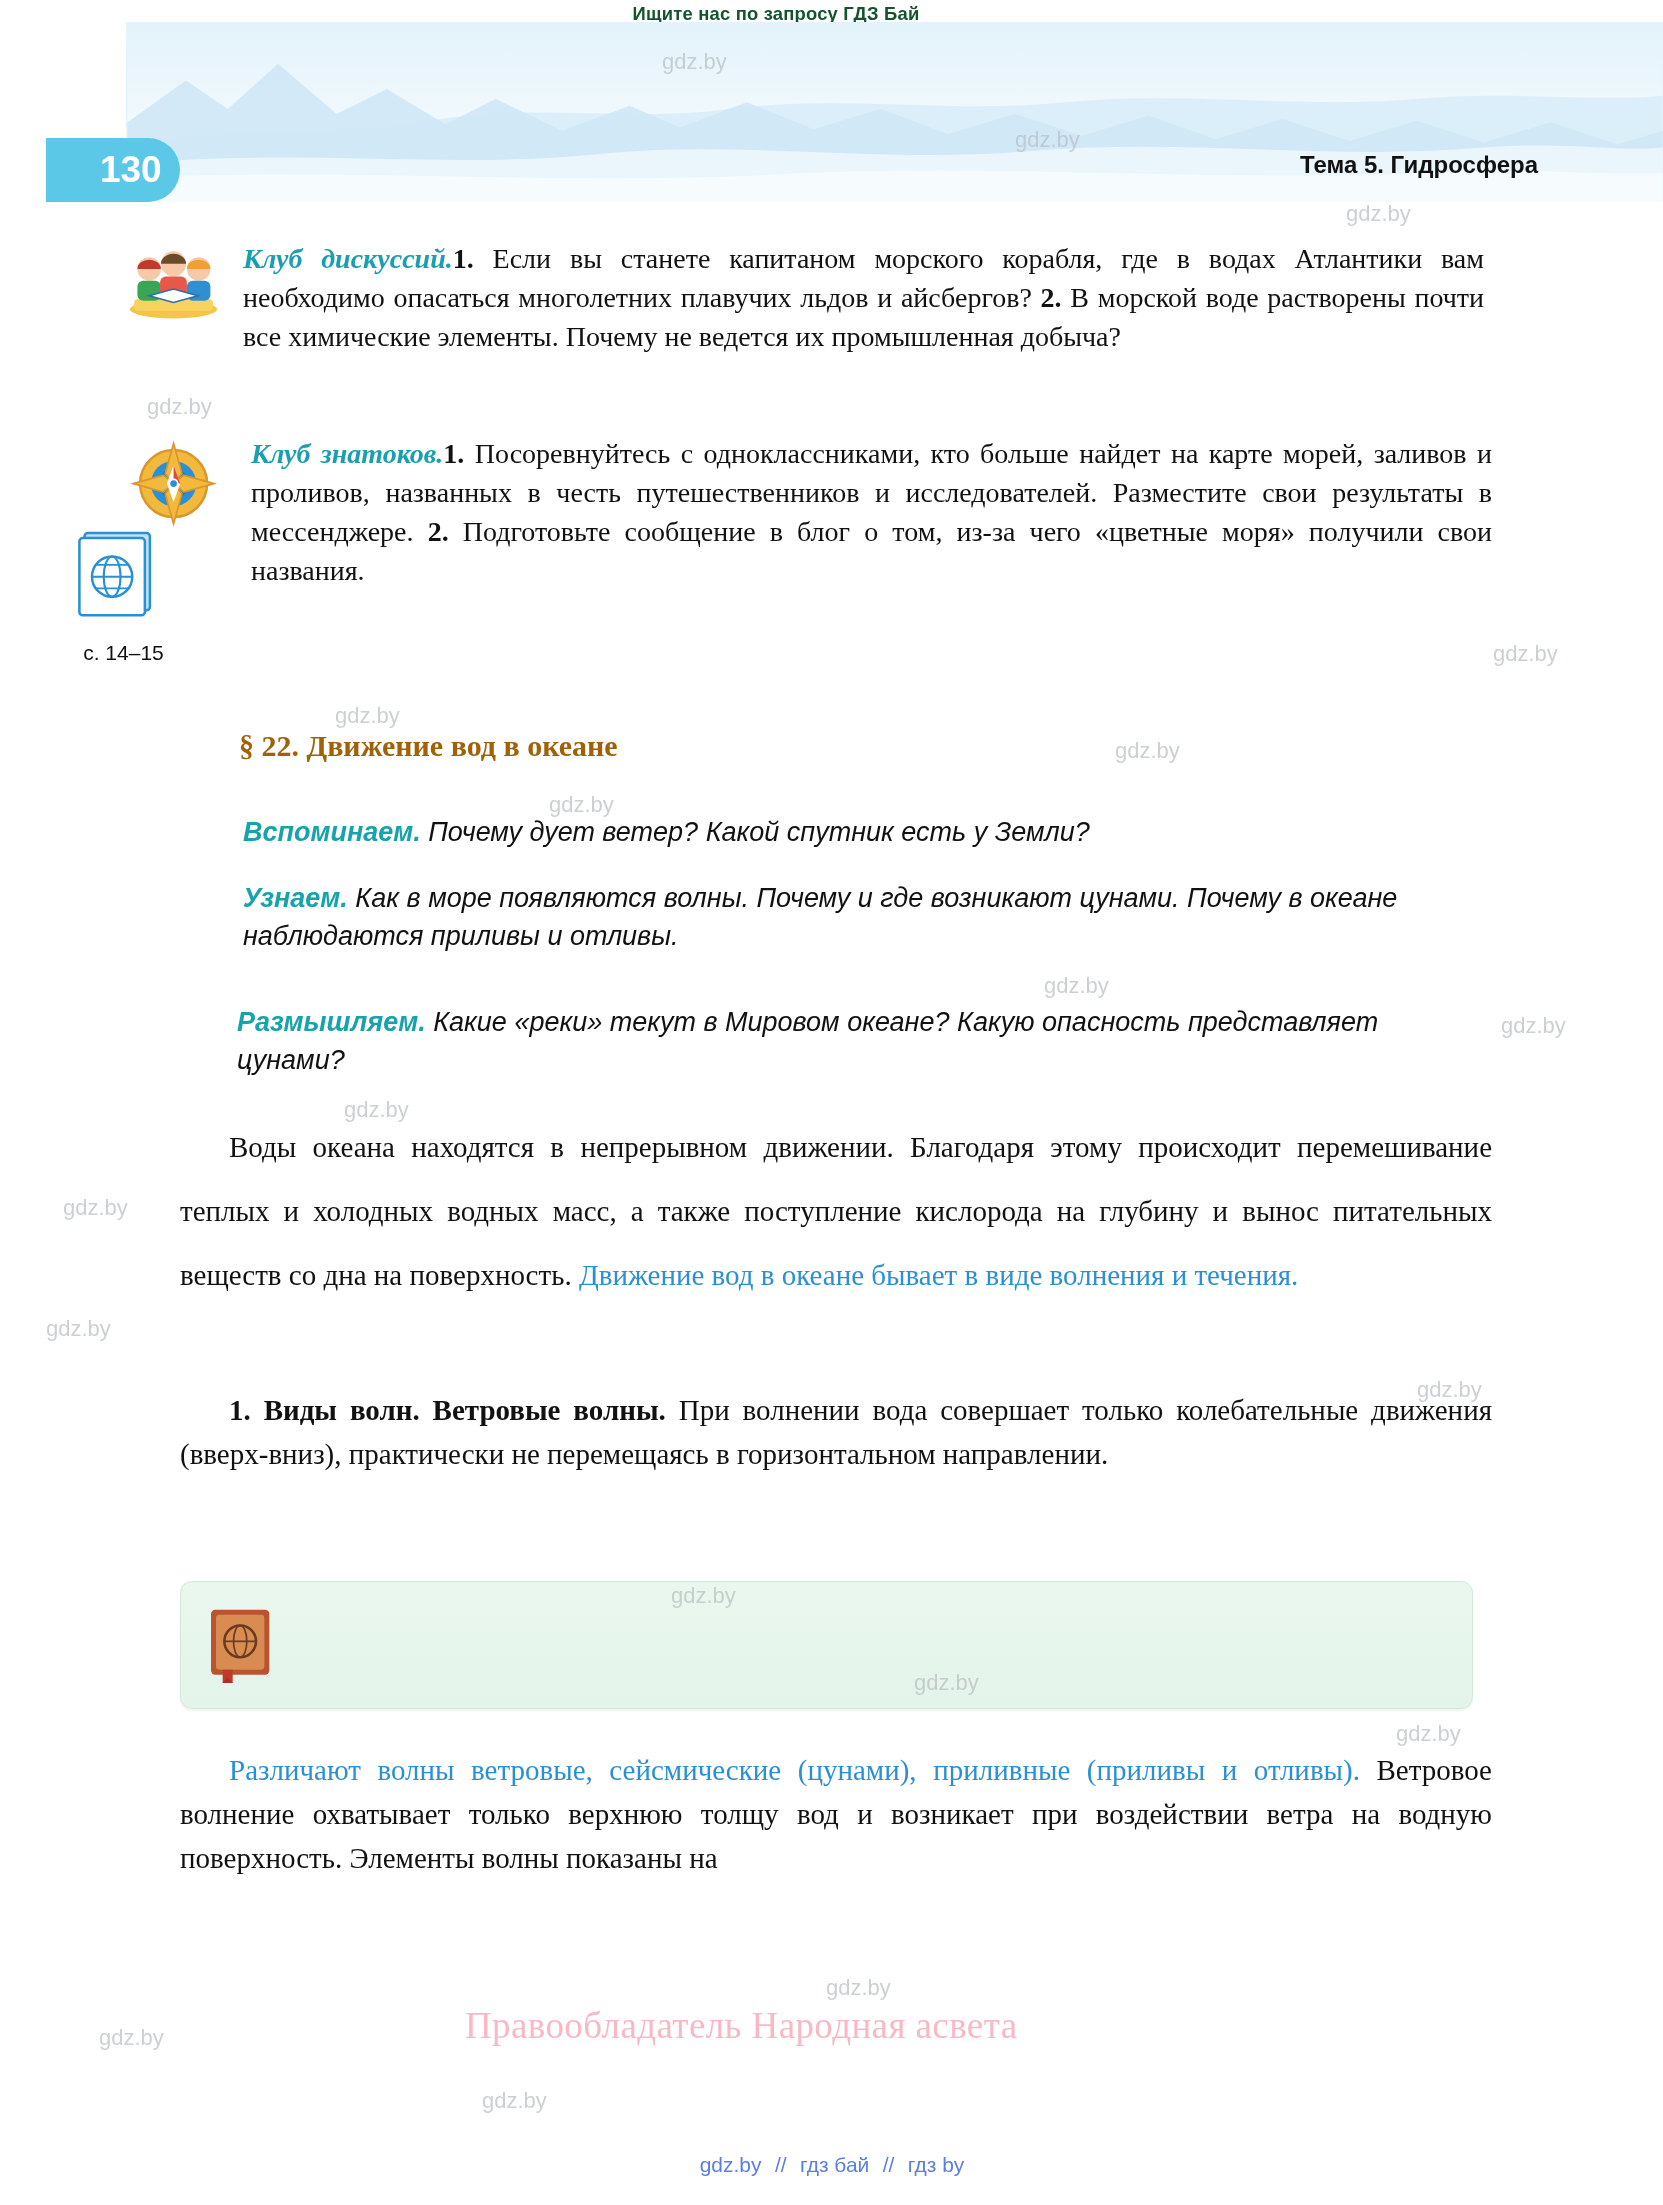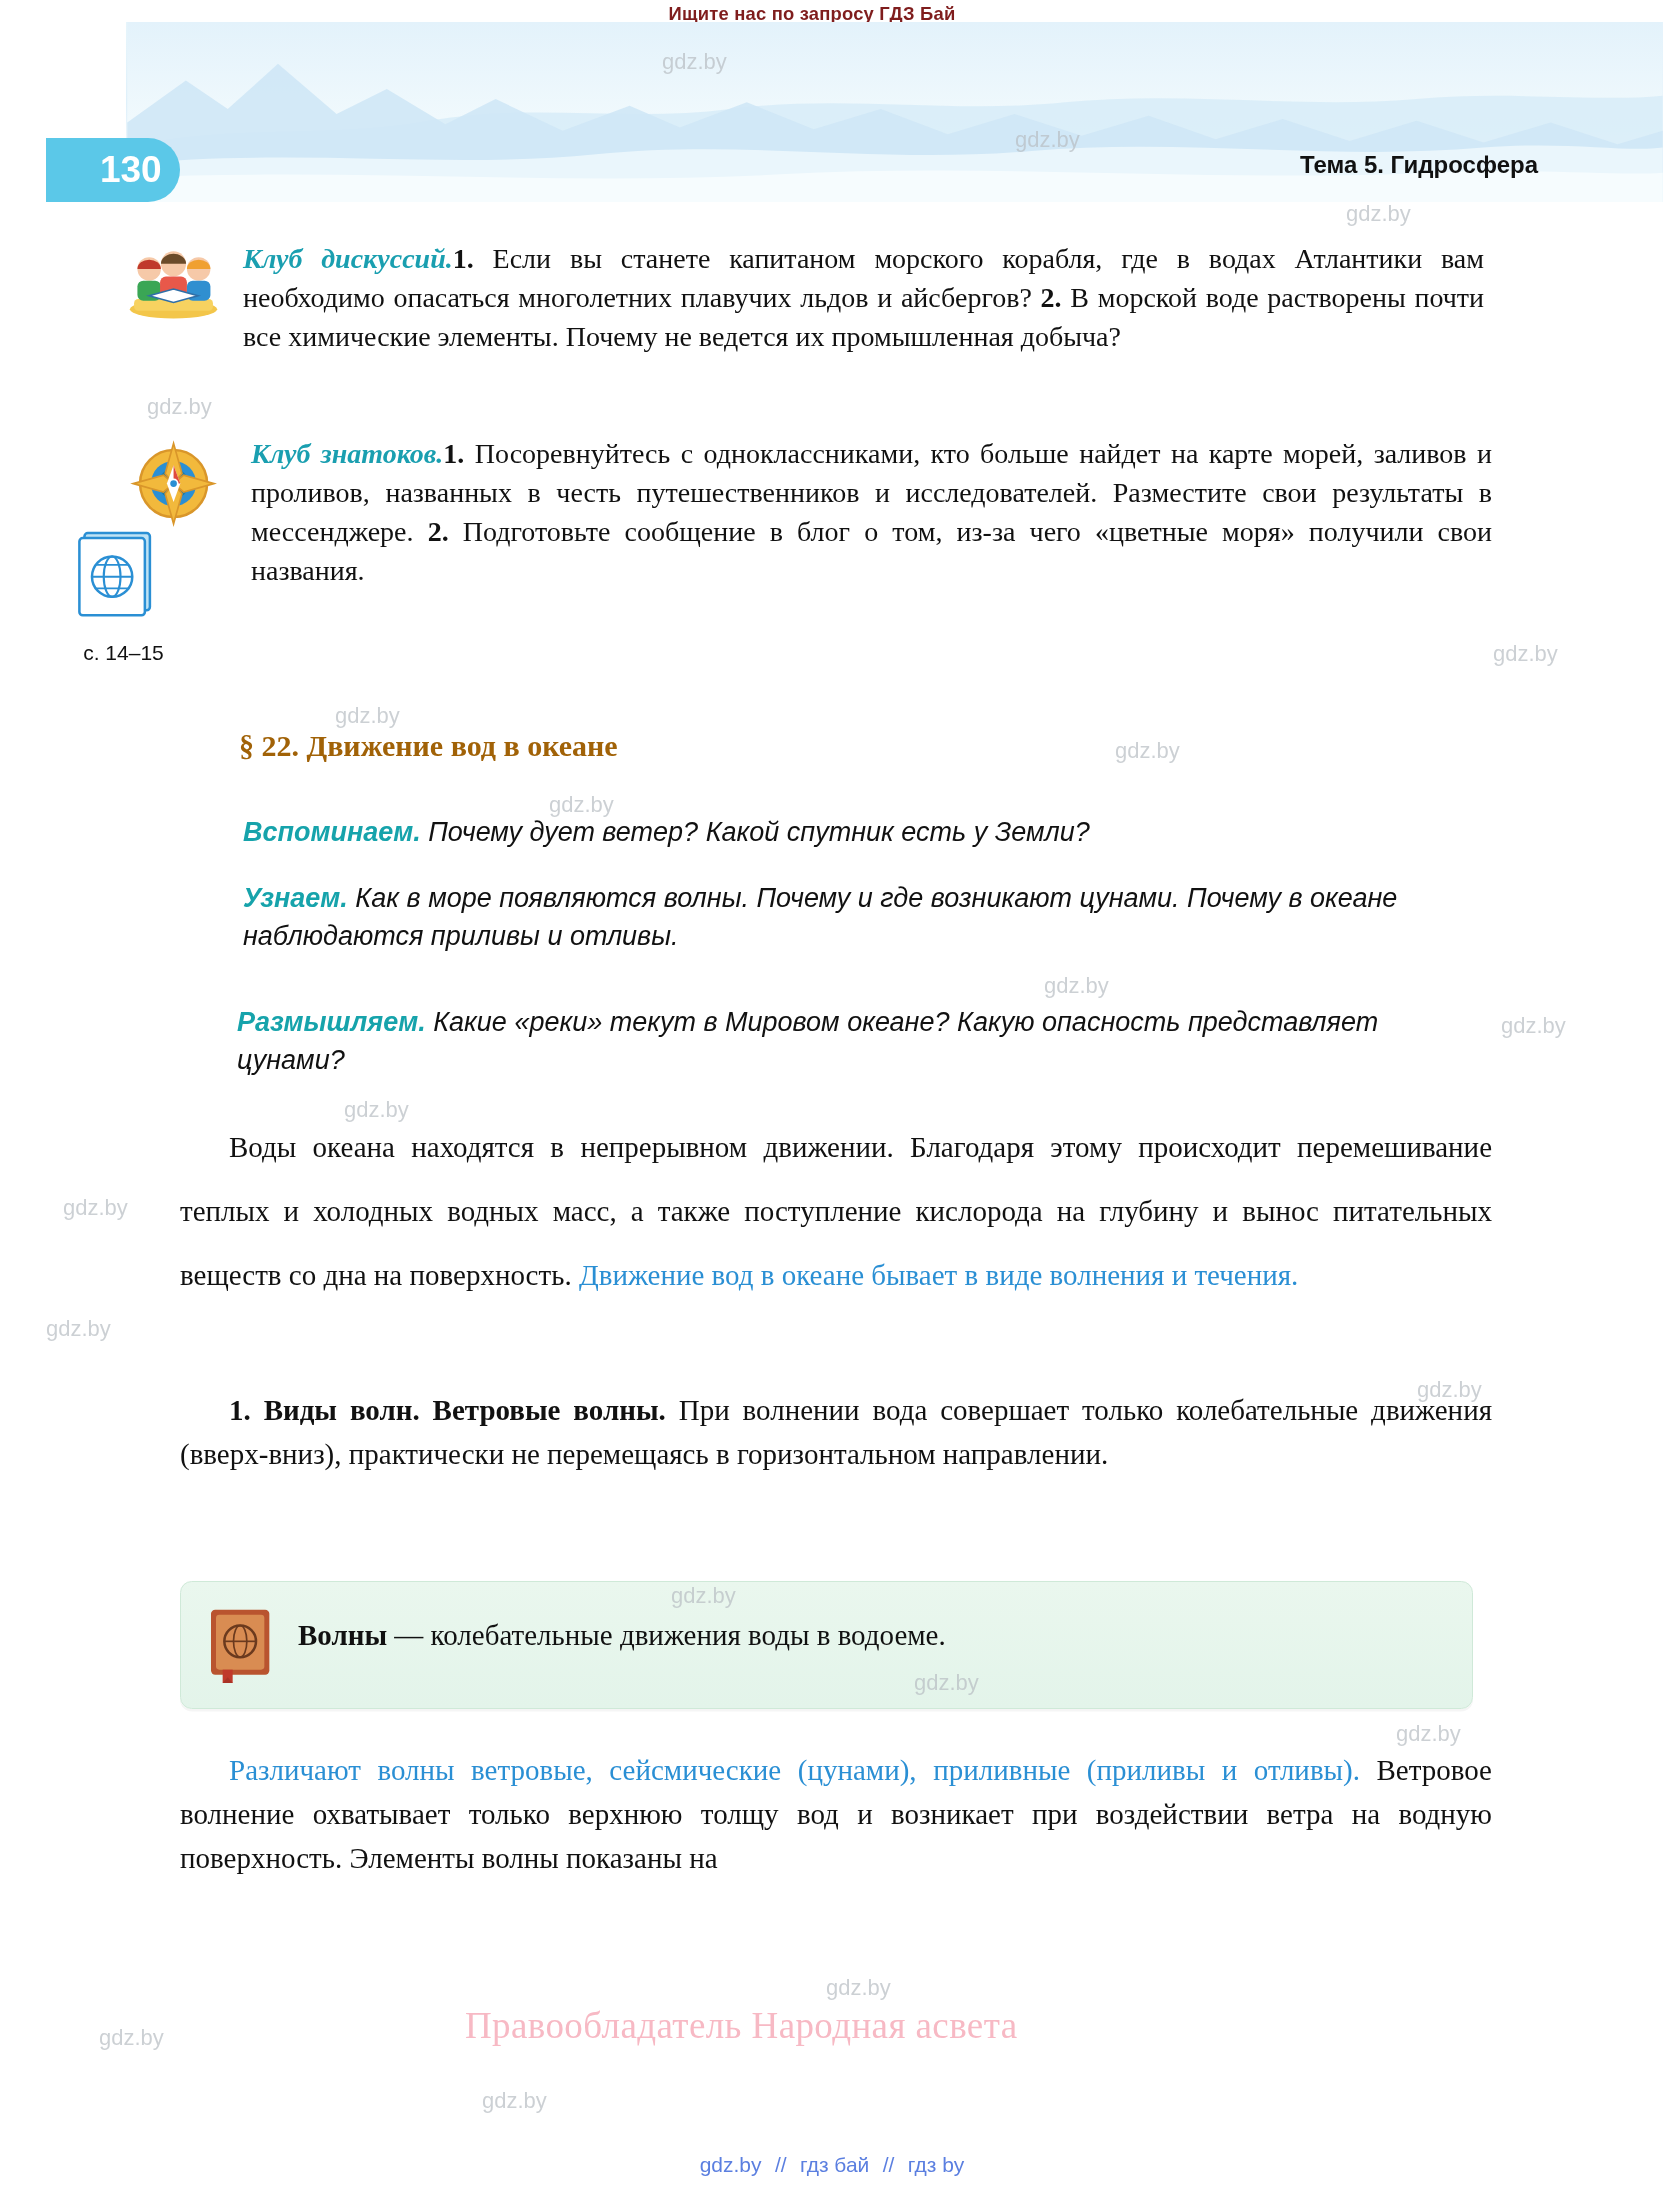--- a/index.html
+++ b/index.html
@@ -19,24 +19,23 @@
   
   .top-banner {
     position: absolute;
     top: 0; left: 0;
     width: 1552px;
     height: 30px;
     text-align: center;
     font-family: "Liberation Sans", sans-serif;
     font-size: 18.4px;
     font-weight: bold;
-    color: #7f1d1d;
+    color: #14532d;
     letter-spacing: 0.2px;
     line-height: 27px;
-    padding-left: 36px;
   }
 
   
   .header-art {
     position: absolute;
     top: 22px;
     left: 126px;
     width: 1538px;
     height: 180px;
     background: linear-gradient(180deg, #e7f5fb 0%, #dff0fa 45%, #ffffff 100%);
@@ -321,23 +320,20 @@
     <div class="icon-book">
       <svg width="70" height="79" viewBox="0 0 84 94">
         <rect x="6" y="4" width="70" height="78" rx="5" fill="#b9542f"></rect>
         <rect x="12" y="10" width="58" height="66" rx="4" fill="#d98c52"></rect>
         <circle cx="41" cy="42" r="19" fill="none" stroke="#6b3a1e" stroke-width="3"></circle>
         <ellipse cx="41" cy="42" rx="8" ry="19" fill="none" stroke="#6b3a1e" stroke-width="2"></ellipse>
         <line x1="22" y1="42" x2="60" y2="42" stroke="#6b3a1e" stroke-width="2"></line>
         <rect x="20" y="76" width="12" height="16" fill="#c0392b"></rect>
         <polygon points="20,92 26,85 32,92" fill="#a93226"></polygon>
       </svg>
-    </div>
-    <div class="def-text">
-      <span class="def-term">Волны</span><span> — колебательные движения воды в водоеме.</span>
     </div>
   </div>
 
   <div class="para serif" style="left:180px; top:1748px; width:1312px; text-indent:49px; font-size:29px; line-height:44px;">
     <span class="accent-blue">Различают волны ветровые, сейсмические (цунами), приливные (приливы и отливы).</span><span> Ветровое волнение охватывает только верхнюю толщу вод и возникает при воздействии ветра на водную поверхность. Элементы волны показаны на</span>
   </div>
 
 </div>
 
 <div class="wm" style="left:662px; top:49px;">gdz.by</div>

